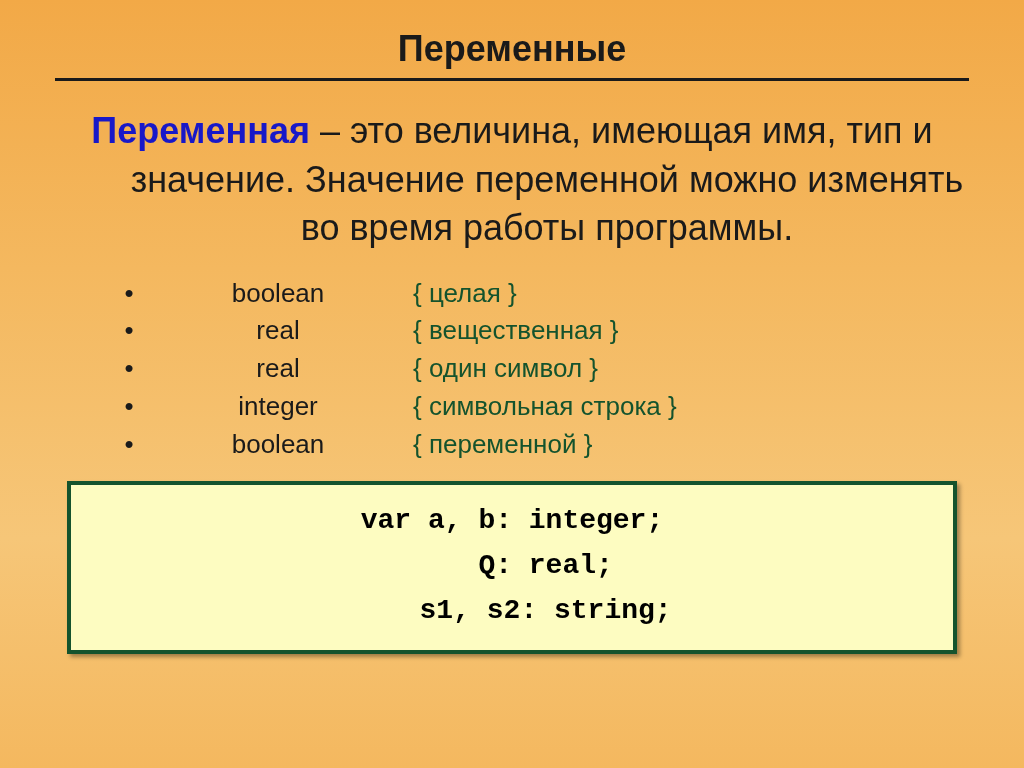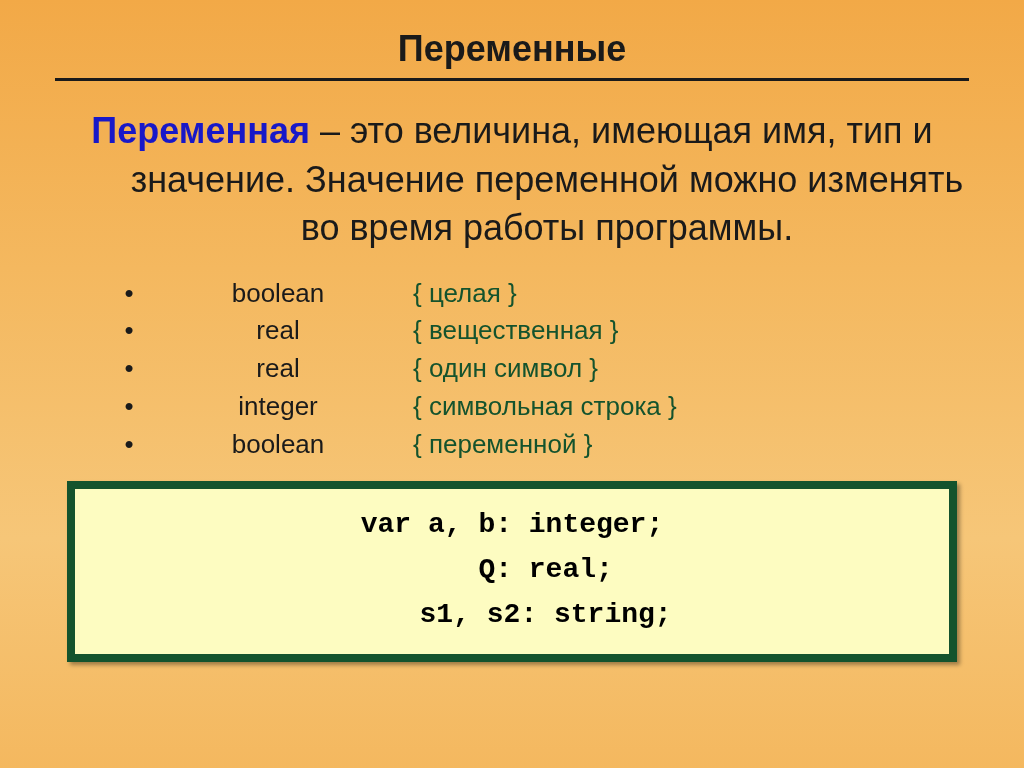--- a/index.html
+++ b/index.html
@@ -72,21 +72,21 @@
     display: inline-block;
     width: 270px;
     flex: 0 0 270px;
   }
   .type-desc {
     color: #14532d;
   }
   .code-box {
     margin: 10px 12px 0 12px;
     background: #fdfcc1;
-    border: 8px solid #14532d;
+    border: 4px solid #14532d;
     box-shadow: 3px 3px 4px rgba(0,0,0,0.35);
     padding: 14px 18px 16px 18px;
     font-family: "Courier New", Courier, monospace;
     font-size: 28px;
     font-weight: bold;
     color: #000;
     line-height: 1.6;
     white-space: pre;
   }
 </style>

